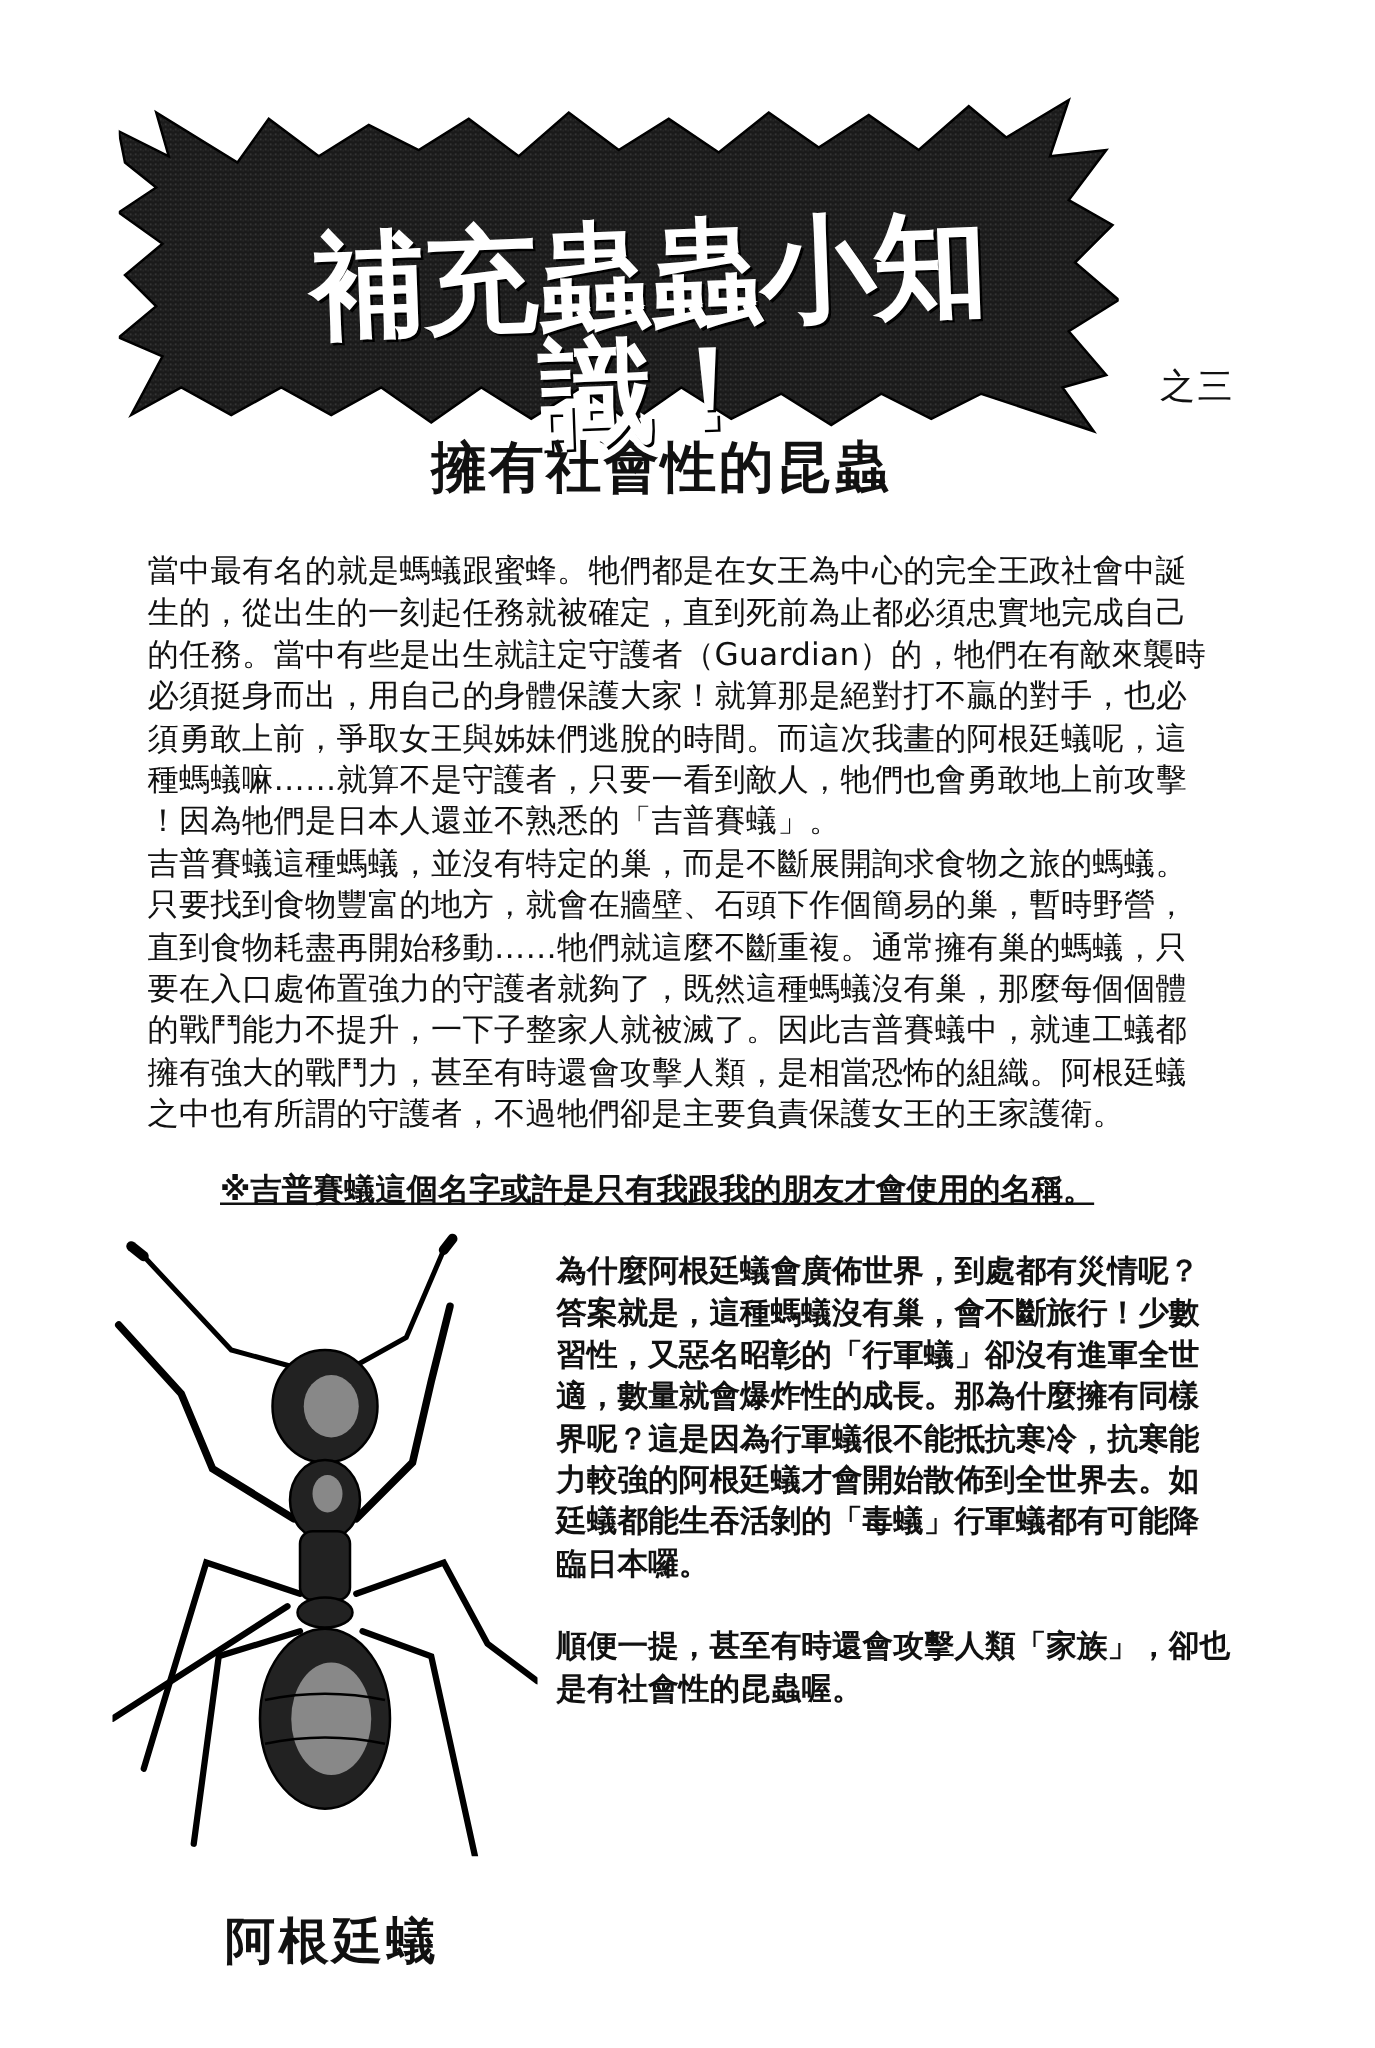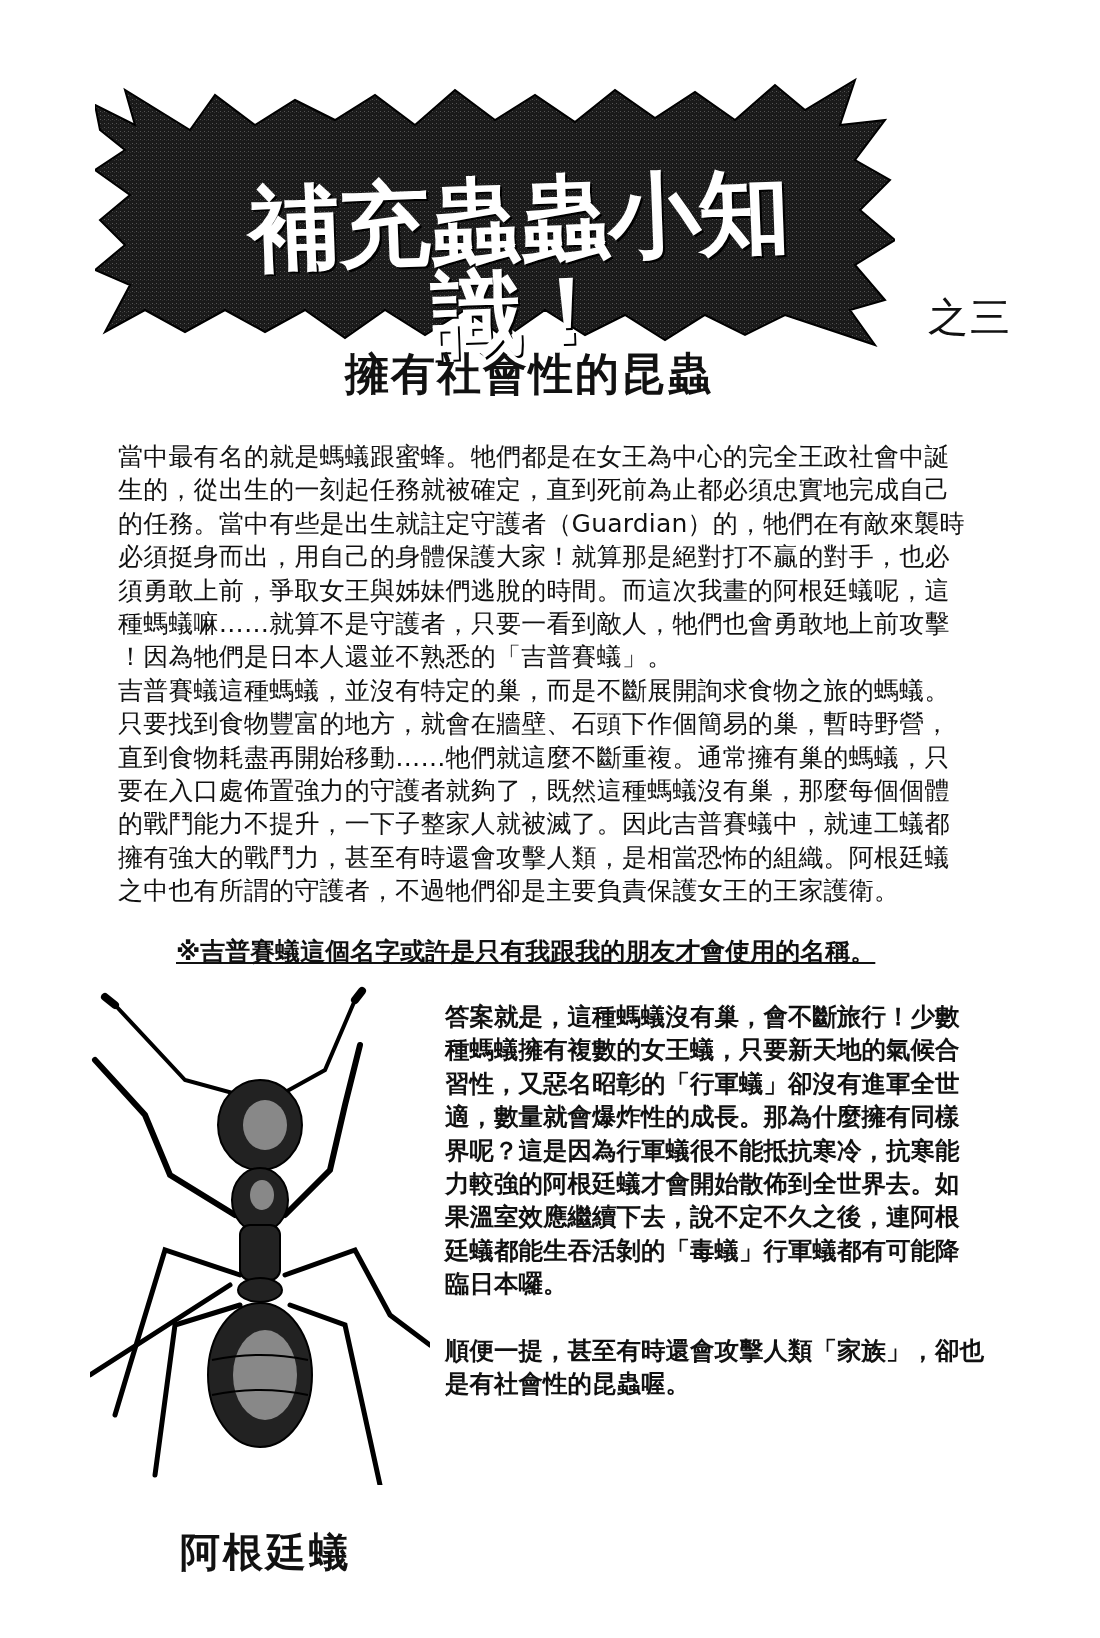--- a/index.html
+++ b/index.html
@@ -4,21 +4,21 @@
 <style>
   html, body { margin: 0; padding: 0; background: #ffffff; }
   body { width: 1100px; height: 1638px; position: relative; overflow: hidden;
          font-family: "DejaVu Sans", sans-serif; color: #111111; }
   .banner { position: absolute; left: 95px; top: 70px; width: 800px; height: 280px; }
   .banner svg { position: absolute; left: 0; top: 0; }
   .banner-title { position: absolute; left: 85px; top: 105px; width: 680px; text-align: center;
          font-family: "DejaVu Sans", sans-serif; font-weight: bold; font-size: 92px; line-height: 1;
          color: #ffffff; letter-spacing: -2px; transform: rotate(-2deg);
          text-shadow: 2px 2px 0 #000; }
-  .chapter { position: absolute; left: 928px; top: 290px; font-size: 40px; letter-spacing: 2px; }
+  .chapter { position: absolute; left: 928px; top: 290px; font-size: 28px; letter-spacing: 2px; }
   .section-title { position: absolute; left: 345px; top: 345px; font-size: 44px; font-weight: bold;
          letter-spacing: 2px; }
   .body-text { position: absolute; left: 118px; top: 440px; width: 890px; font-size: 25px;
          line-height: 33.4px; font-weight: normal; letter-spacing: 0.2px; }
   .body-text p { margin: 0; }
   .footnote { position: absolute; left: 176px; top: 935px; font-size: 25px; font-weight: bold; text-decoration: underline; }
   .side-text { position: absolute; left: 445px; top: 1000px; width: 570px; font-size: 24.5px;
          line-height: 33.4px; font-weight: bold; }
   .side-text p { margin: 0; }
   .side-text .gap { height: 33px; }
@@ -97,25 +97,24 @@
     </g>
     <g stroke="#000" stroke-width="2" fill="none">
       <path d="M122,375 Q170,365 218,375"></path>
       <path d="M122,410 Q170,400 218,410"></path>
     </g>
   </svg>
 </div>
 <div class="caption">阿根廷蟻</div>
 
 <div class="side-text">
+  <p>為什麼阿根廷蟻會廣佈世界，到處都有災情呢？</p>
   <p>答案就是，這種螞蟻沒有巢，會不斷旅行！少數</p>
-  <p>種螞蟻擁有複數的女王蟻，只要新天地的氣候合</p>
   <p>習性，又惡名昭彰的「行軍蟻」卻沒有進軍全世</p>
   <p>適，數量就會爆炸性的成長。那為什麼擁有同樣</p>
   <p>界呢？這是因為行軍蟻很不能抵抗寒冷，抗寒能</p>
   <p>力較強的阿根廷蟻才會開始散佈到全世界去。如</p>
-  <p>果溫室效應繼續下去，說不定不久之後，連阿根</p>
   <p>廷蟻都能生吞活剝的「毒蟻」行軍蟻都有可能降</p>
   <p>臨日本囉。</p>
   <div class="gap"></div>
   <p>順便一提，甚至有時還會攻擊人類「家族」，卻也</p>
   <p>是有社會性的昆蟲喔。</p>
 </div>
 
 </body></html>

